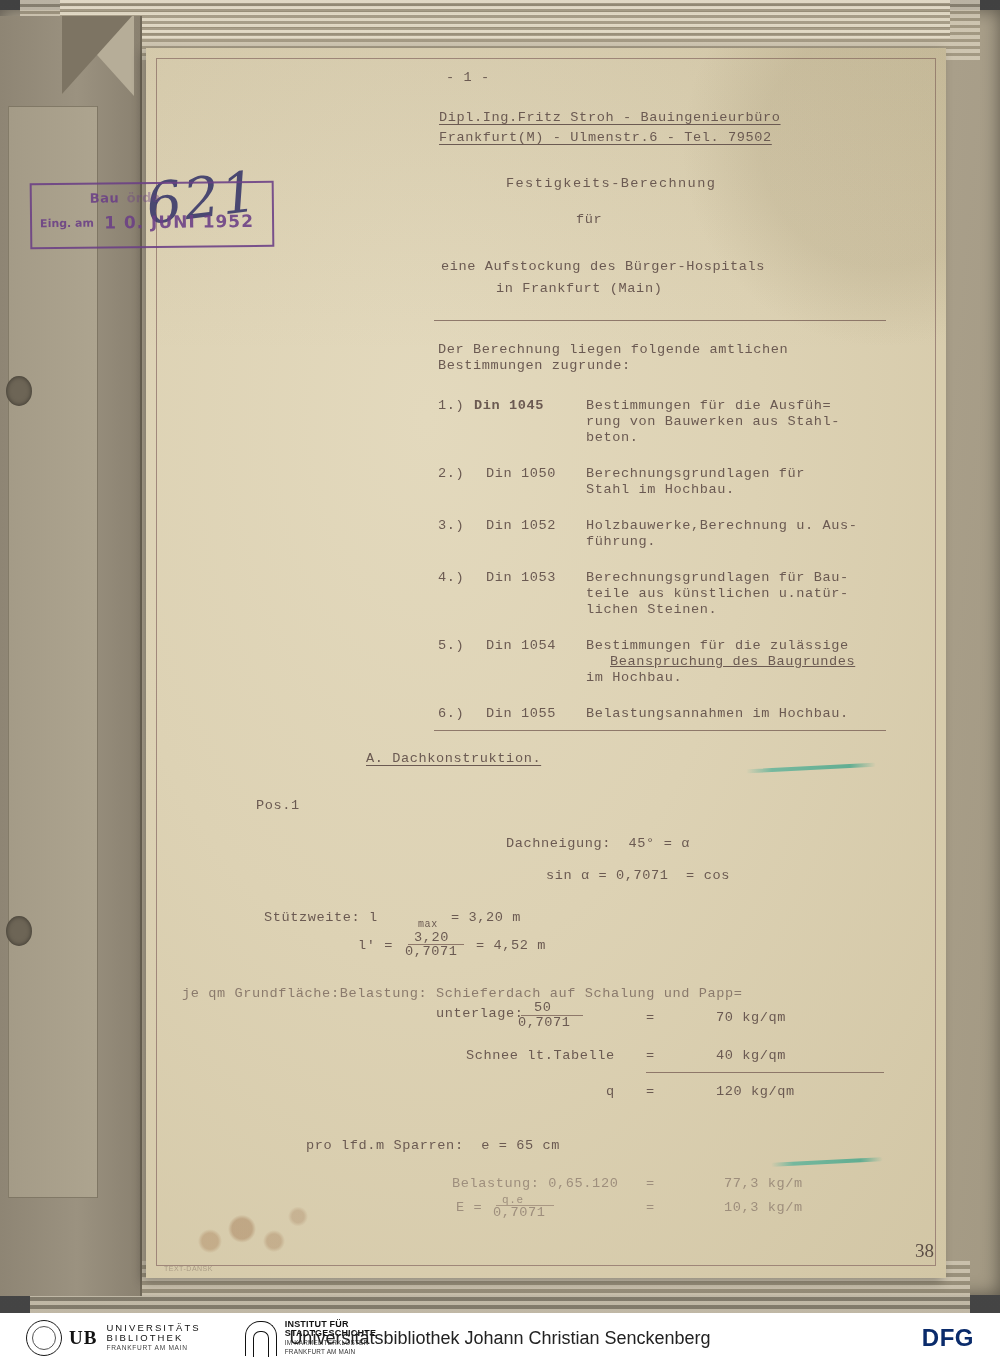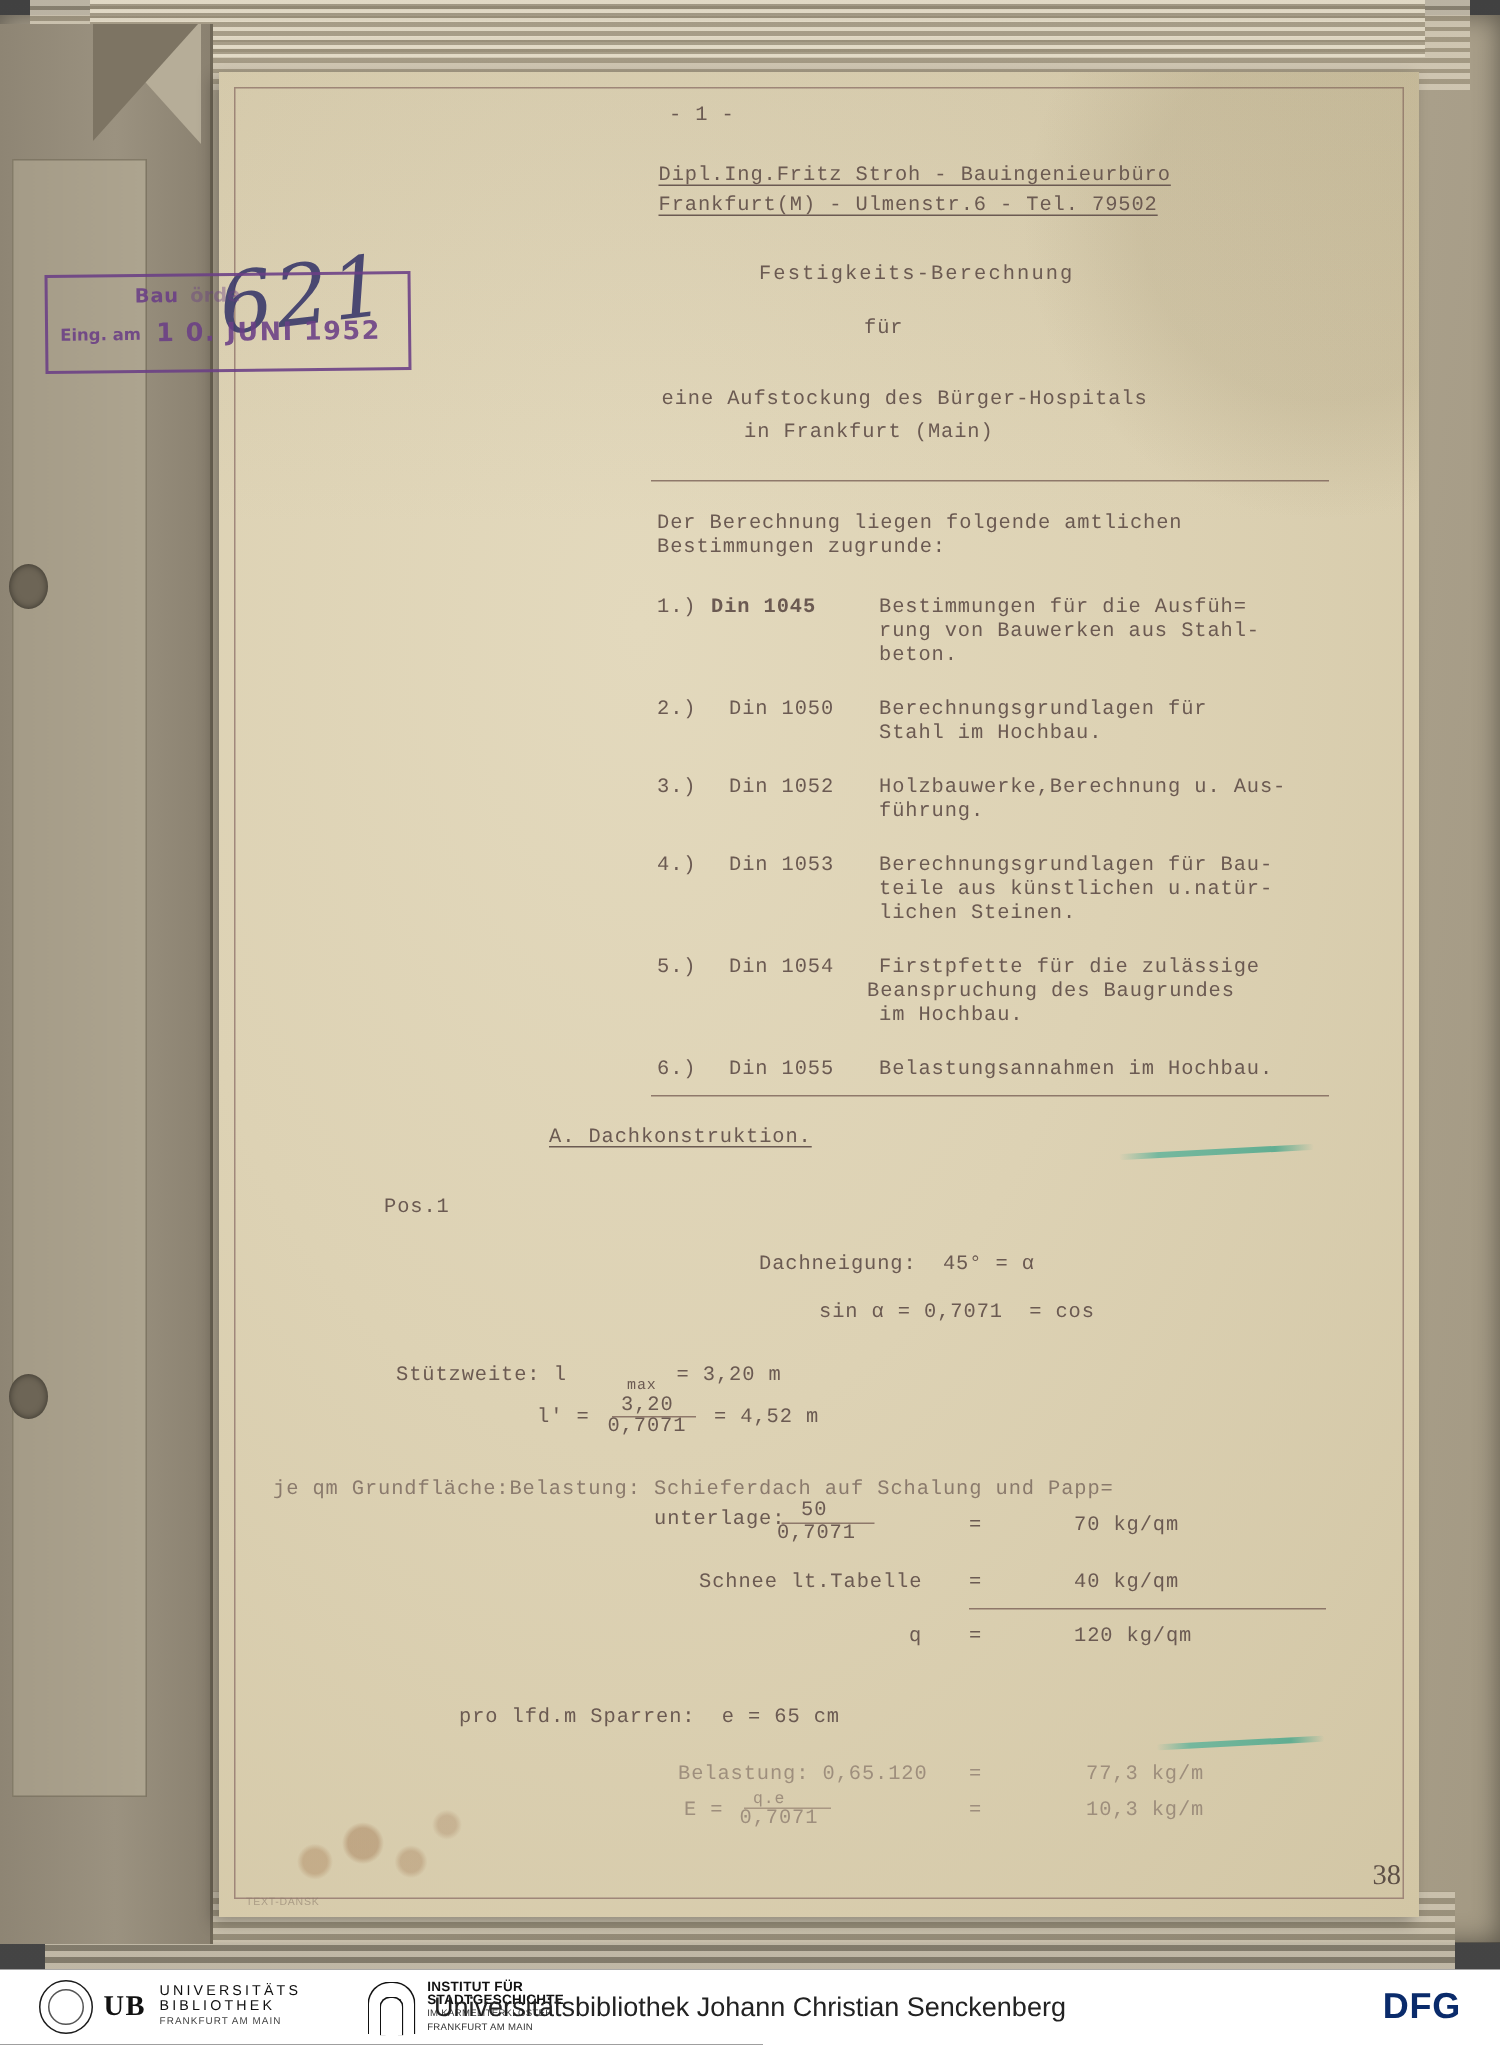--- a/index.html
+++ b/index.html
@@ -447,22 +447,22 @@
       <span class="t" style="left:440px; top:486px;">führung.</span>
 
       <span class="t" style="left:292px; top:522px;">4.)</span>
       <span class="t" style="left:340px; top:522px;">Din 1053</span>
       <span class="t" style="left:440px; top:522px;">Berechnungsgrundlagen für Bau-</span>
       <span class="t" style="left:440px; top:538px;">teile aus künstlichen u.natür-</span>
       <span class="t" style="left:440px; top:554px;">lichen Steinen.</span>
 
       <span class="t" style="left:292px; top:590px;">5.)</span>
       <span class="t" style="left:340px; top:590px;">Din 1054</span>
-      <span class="t" style="left:440px; top:590px;">Firstpfette für die zulässige</span>
-      <span class="t" style="left:432px; top:606px;">Beanspruchung des Baugrundes</span>
+      <span class="t" style="left:440px; top:590px;">Bestimmungen für die zulässige</span>
+      <span class="t" style="left:464px; top:606px;text-decoration:underline;">Beanspruchung des Baugrundes</span>
       <span class="t" style="left:440px; top:622px;">im Hochbau.</span>
 
       <span class="t" style="left:292px; top:658px;">6.)</span>
       <span class="t" style="left:340px; top:658px;">Din 1055</span>
       <span class="t" style="left:440px; top:658px;">Belastungsannahmen im Hochbau.</span>
 
       <div class="rule" style="left:288px; top:682px; width:452px;"></div>
 
       <span class="t u" style="left:220px; top:703px;">A. Dachkonstruktion.</span>
 

